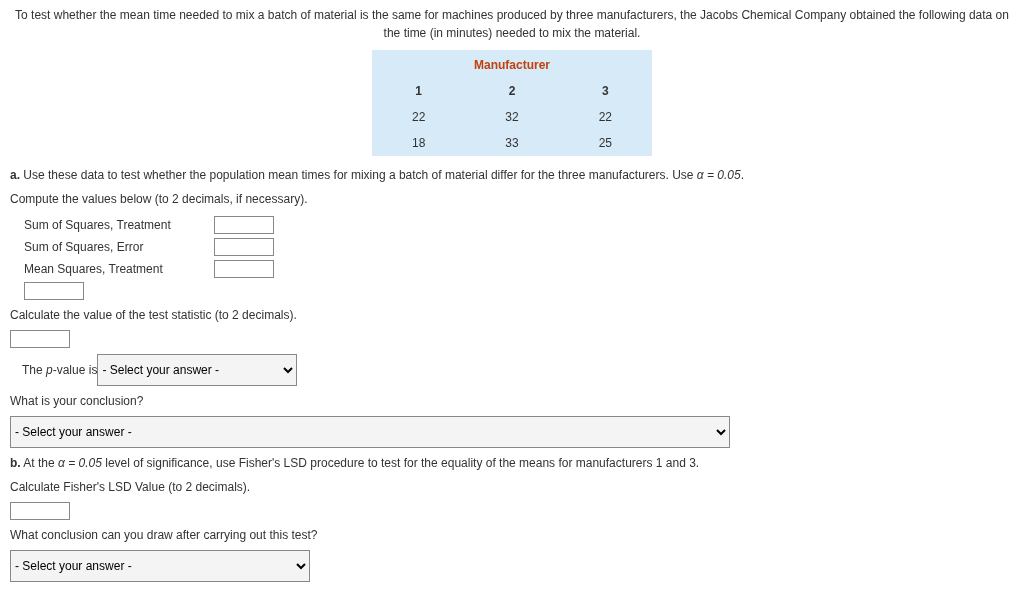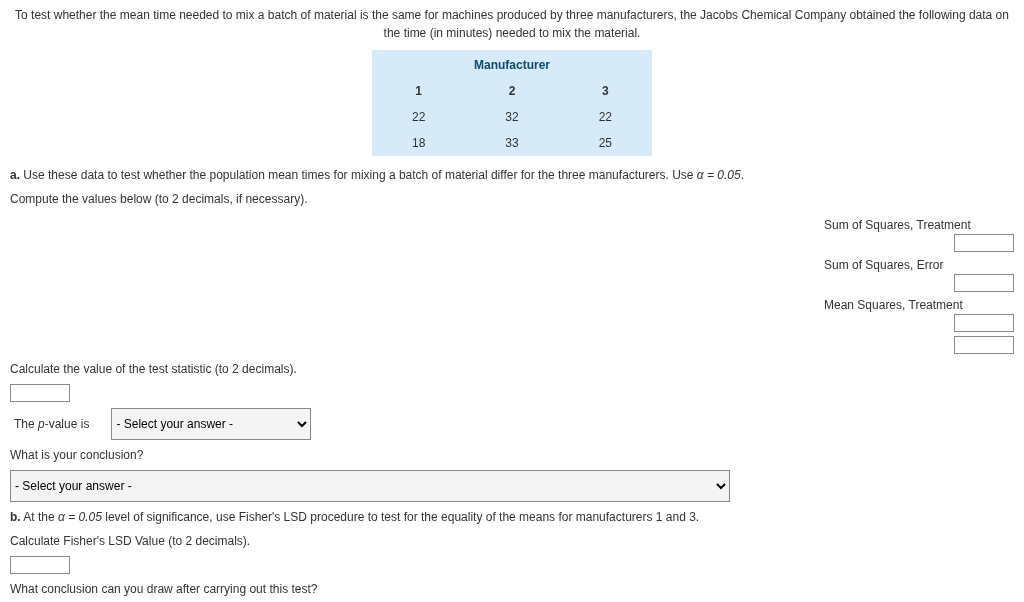--- a/index.html
+++ b/index.html
@@ -15,41 +15,40 @@
   .data-table-wrap {
     display: flex;
     justify-content: center;
     margin: 8px 0 10px 0;
   }
   .data-table {
     background: #d6eaf8;
     border-collapse: collapse;
   }
   .data-table caption {
-    color: #0c4a6e;
+    color: #c2410c;
     font-weight: bold;
     padding: 6px 0 4px 0;
     background: #d6eaf8;
   }
   .data-table th, .data-table td {
     padding: 4px 40px;
     text-align: center;
     font-size: 12px;
   }
   .data-table th { font-weight: bold; }
   .section { margin: 6px 0; }
   .part-label { font-weight: bold; }
   .answer-grid {
     margin: 8px 0 6px 14px;
   }
   .answer-row {
     display: flex;
-    align-items: flex-end;
+    align-items: flex-start;
     margin: 4px 0;
-    flex-direction: column;
   }
   .answer-label { width: 190px; }
   .small-input {
     width: 60px;
     height: 18px;
     border: 1px solid #888;
     font-size: 12px;
     padding: 1px 2px;
   }
   .wide-select {
@@ -57,22 +56,22 @@
     border: 1px solid #888;
     font-size: 12px;
     background: #f4f4f4;
   }
   .select-sm { width: 200px; }
   .select-md { width: 300px; }
   .select-lg { width: 720px; }
   .inline-row {
     display: flex;
     align-items: center;
-    gap: 22px;
-    margin: 4px 4px;
+    gap: 0;
+    margin: 4px 12px;
   }
   .italic { font-style: italic; }
   .math { font-style: italic; }
 </style>
 </head>
 <body>
 
 <div class="intro">To test whether the mean time needed to mix a batch of material is the same for machines produced by three manufacturers, the Jacobs Chemical Company obtained the following data on the time (in minutes) needed to mix the material.</div>
 
 <div class="data-table-wrap">

